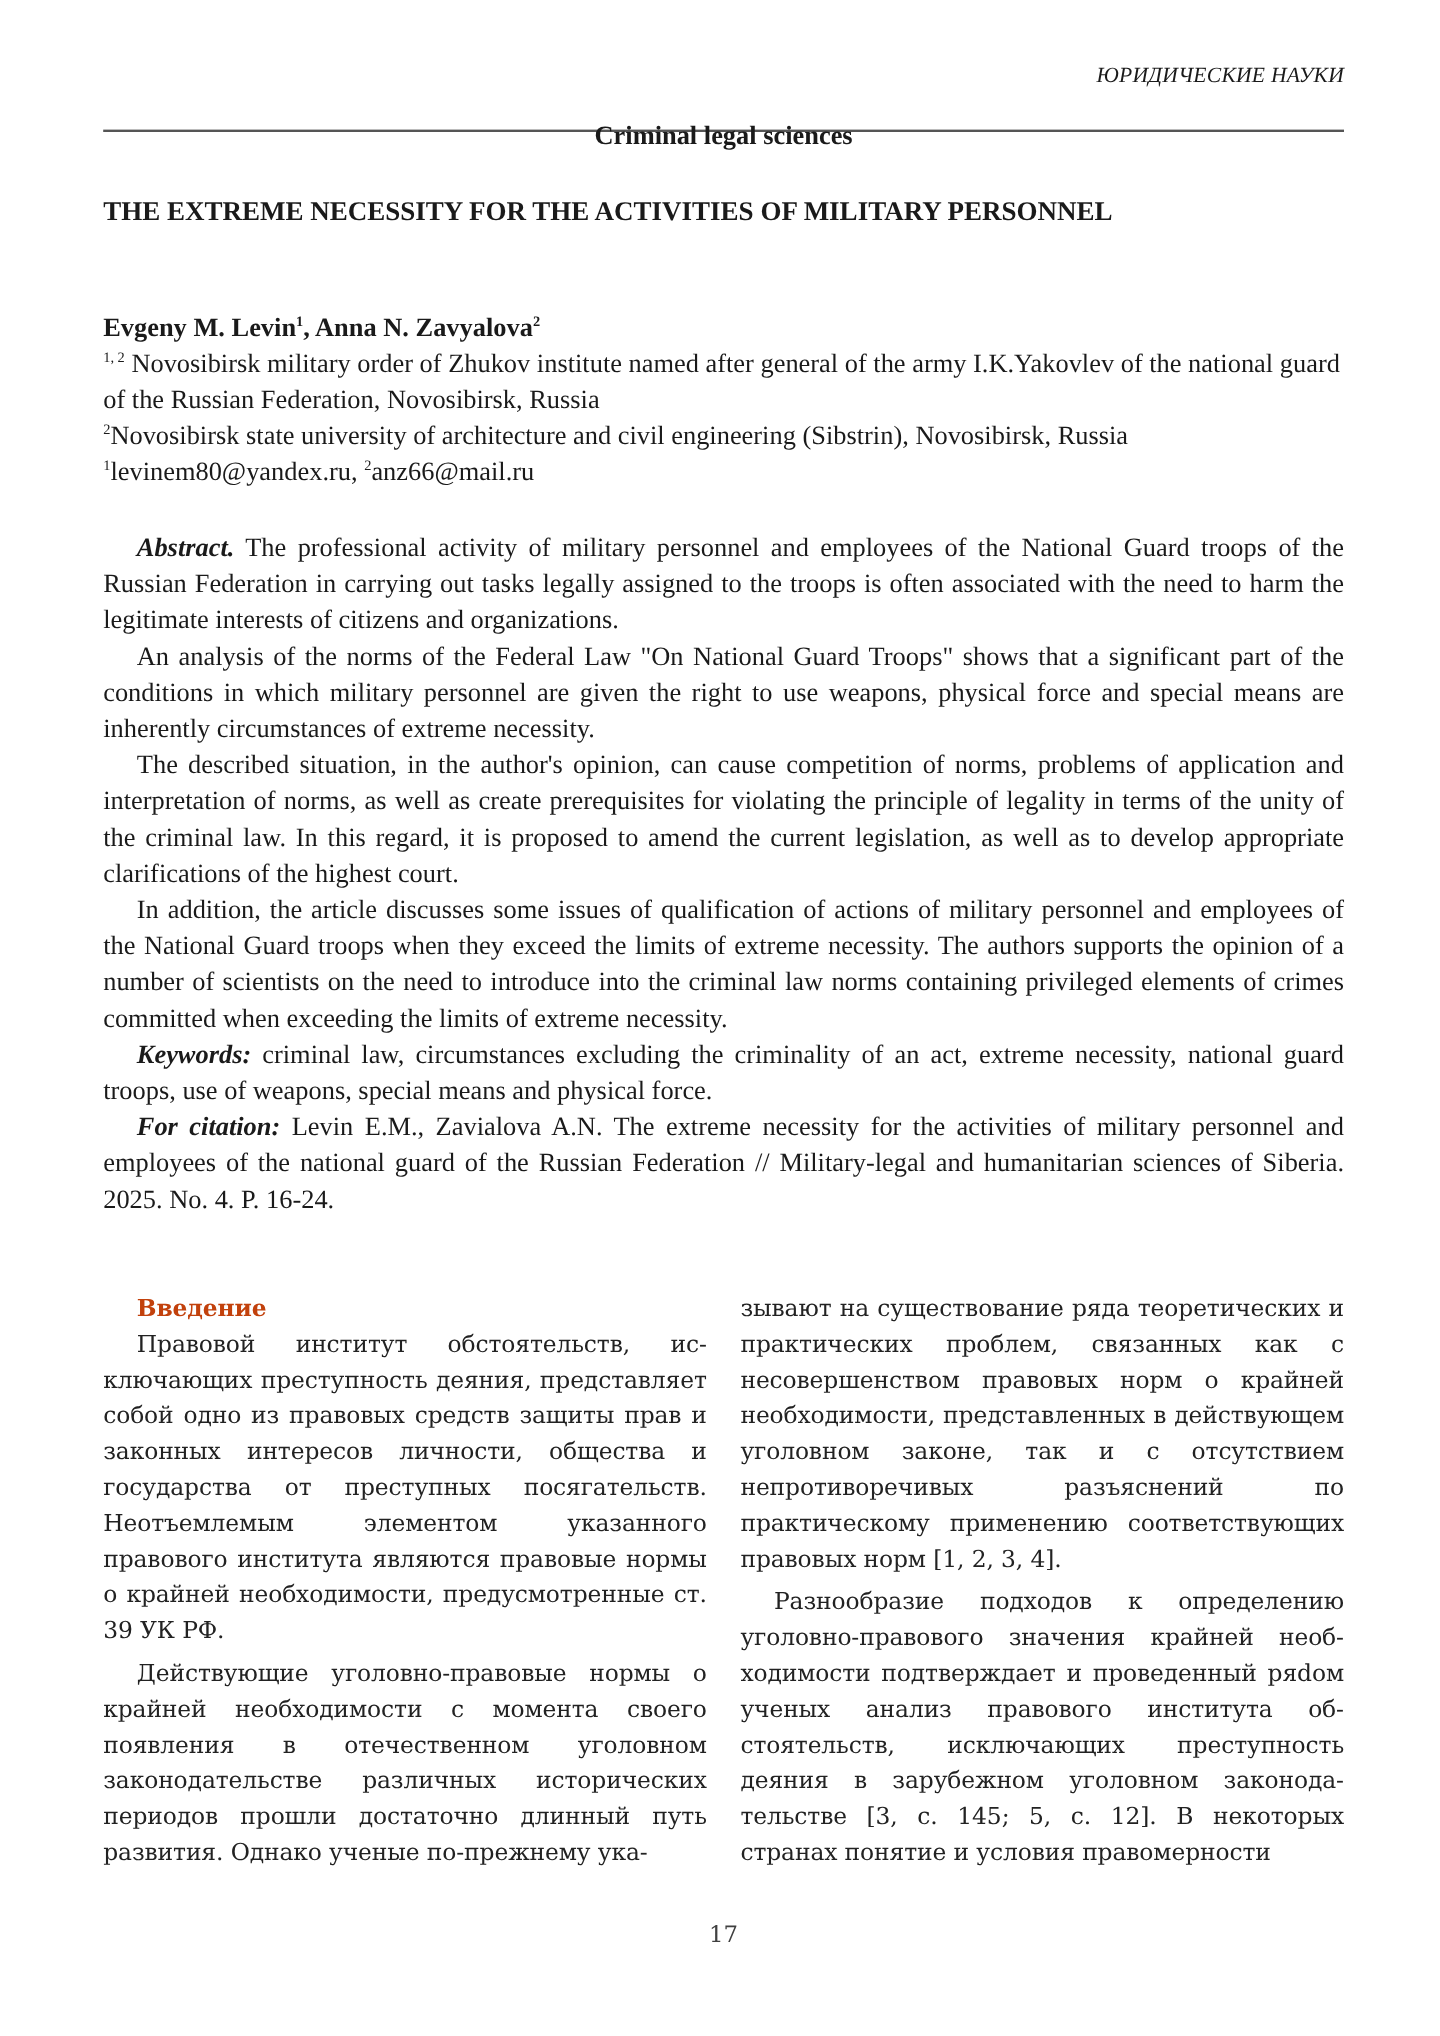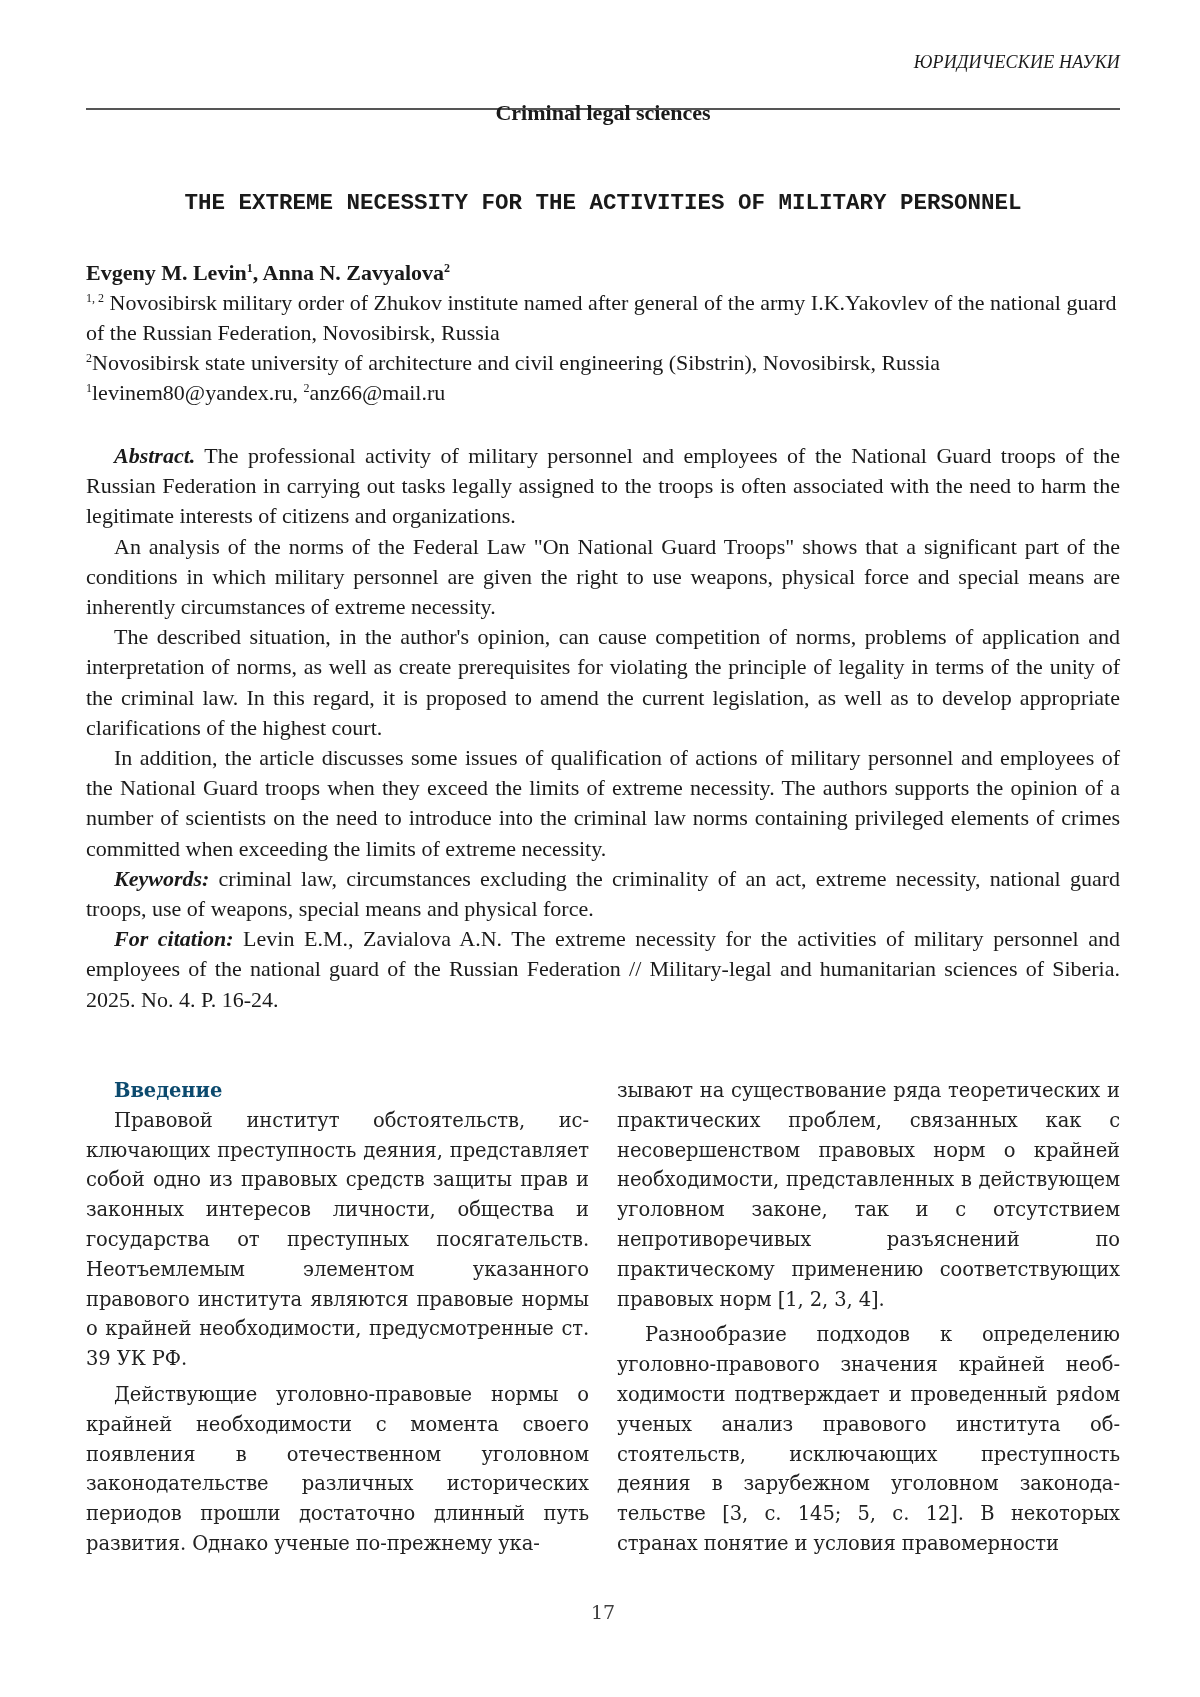--- a/index.html
+++ b/index.html
@@ -5,39 +5,39 @@
   html, body { margin: 0; padding: 0; background: #ffffff; }
   body { width: 1200px; height: 1697px; position: relative; color: #1a1a1a; overflow: hidden; }
   .page { position: absolute; left: 86px; top: 0; width: 1034px; }
   .running-head {
     position: absolute; top: 52px; left: 0; width: 1034px; text-align: right;
     font-family: "Liberation Serif", serif; font-style: italic; font-size: 18px; letter-spacing: 0.2px;
   }
   .rule { position: absolute; top: 108px; left: 0; width: 1034px; height: 2px; background: #555; }
   .section { position: absolute; top: 100px; left: 0; width: 1034px; text-align: center;
     font-family: "Liberation Serif", serif; font-weight: bold; font-size: 22px; }
-  .title { position: absolute; top: 188px; left: 0; width: 1034px; text-align: center;
-    font-family: Liberation Mono, monospace; font-weight: bold; font-size: 22.5px; line-height: 31px; }
+  .title { position: absolute; top: 160px; left: 0; width: 1034px; 
+    font-family: Liberation Serif, serif; font-weight: bold; font-size: 22.5px; line-height: 31px; }
   .title span { display: block; }
   .authors { position: absolute; top: 258px; left: 0; width: 1034px;
     font-family: "Liberation Serif", serif; font-size: 22px; line-height: 30px; }
   .authors .names { font-weight: bold; }
   sup { font-size: 12px; line-height: 0; vertical-align: super; }
   .abstract { position: absolute; top: 441px; left: 0; width: 1034px;
     font-family: Liberation Serif, serif; font-size: 22px; line-height: 30.2px; text-align: justify; }
   .abstract p { margin: 0; text-indent: 28px; }
   .abstract b { font-style: italic; }
   .cols { position: absolute; top: 1076px; left: 0; width: 1034px; }
   .col { position: absolute; top: 0; width: 503px;
     font-family: "DejaVu Serif", serif; font-size: 19.5px; line-height: 29.8px; text-align: justify; color: #222; letter-spacing: -0.1px; }
   .col.left { left: 0; }
   .col.right { left: 531px; }
   .col p { margin: 0; text-indent: 28px; }
   .col p.noindent { text-indent: 0; }
-  .col h3 { margin: 0; font-size: 19.5px; font-weight: bold; text-indent: 28px; line-height: 29.8px; color: #0c4a6e; }
+  .col h3 { margin: 0; font-size: 19.5px; font-weight: bold; text-indent: 28px; line-height: 29.8px; color: #c2410c; }
   .col p.gap { margin-top: 6px; }
   .page-number { position: absolute; top: 1601px; left: 0; width: 1034px; text-align: center;
     font-family: "DejaVu Serif", serif; font-size: 19px; color: #404040; }
 </style>
 </head>
 <body>
 
 <div class="page">
 
   <div class="running-head">ЮРИДИЧЕСКИЕ НАУКИ</div>

